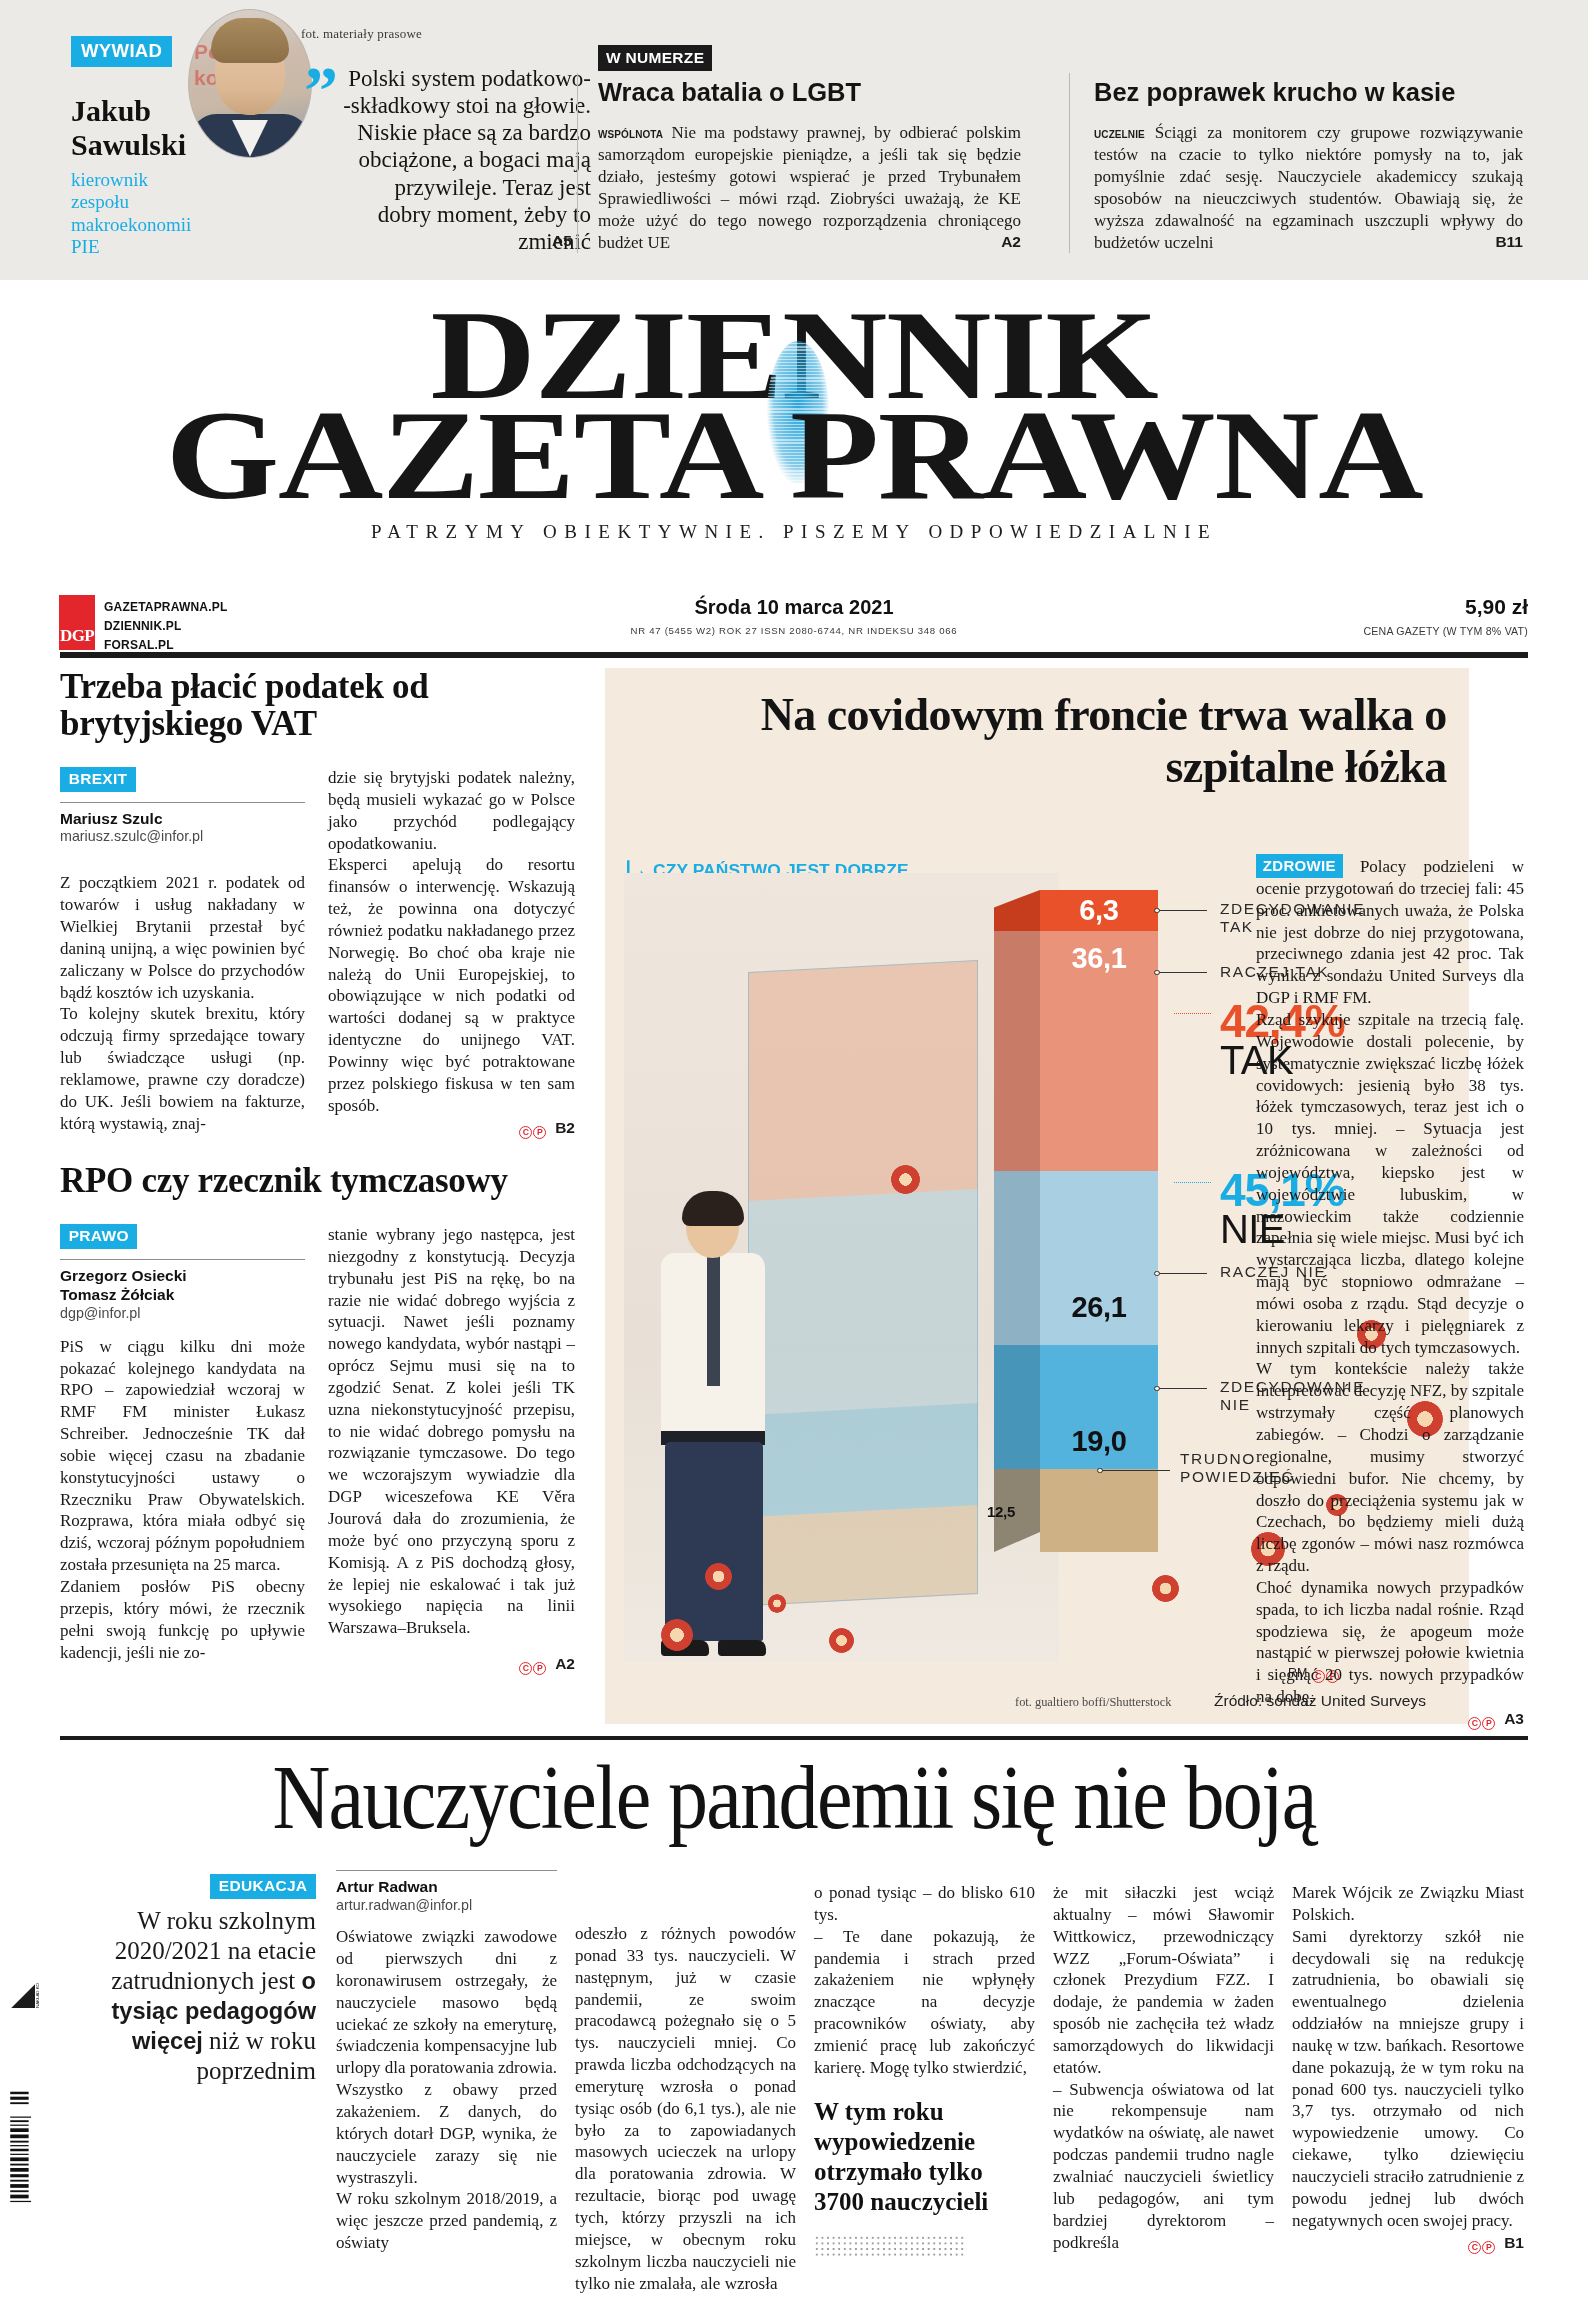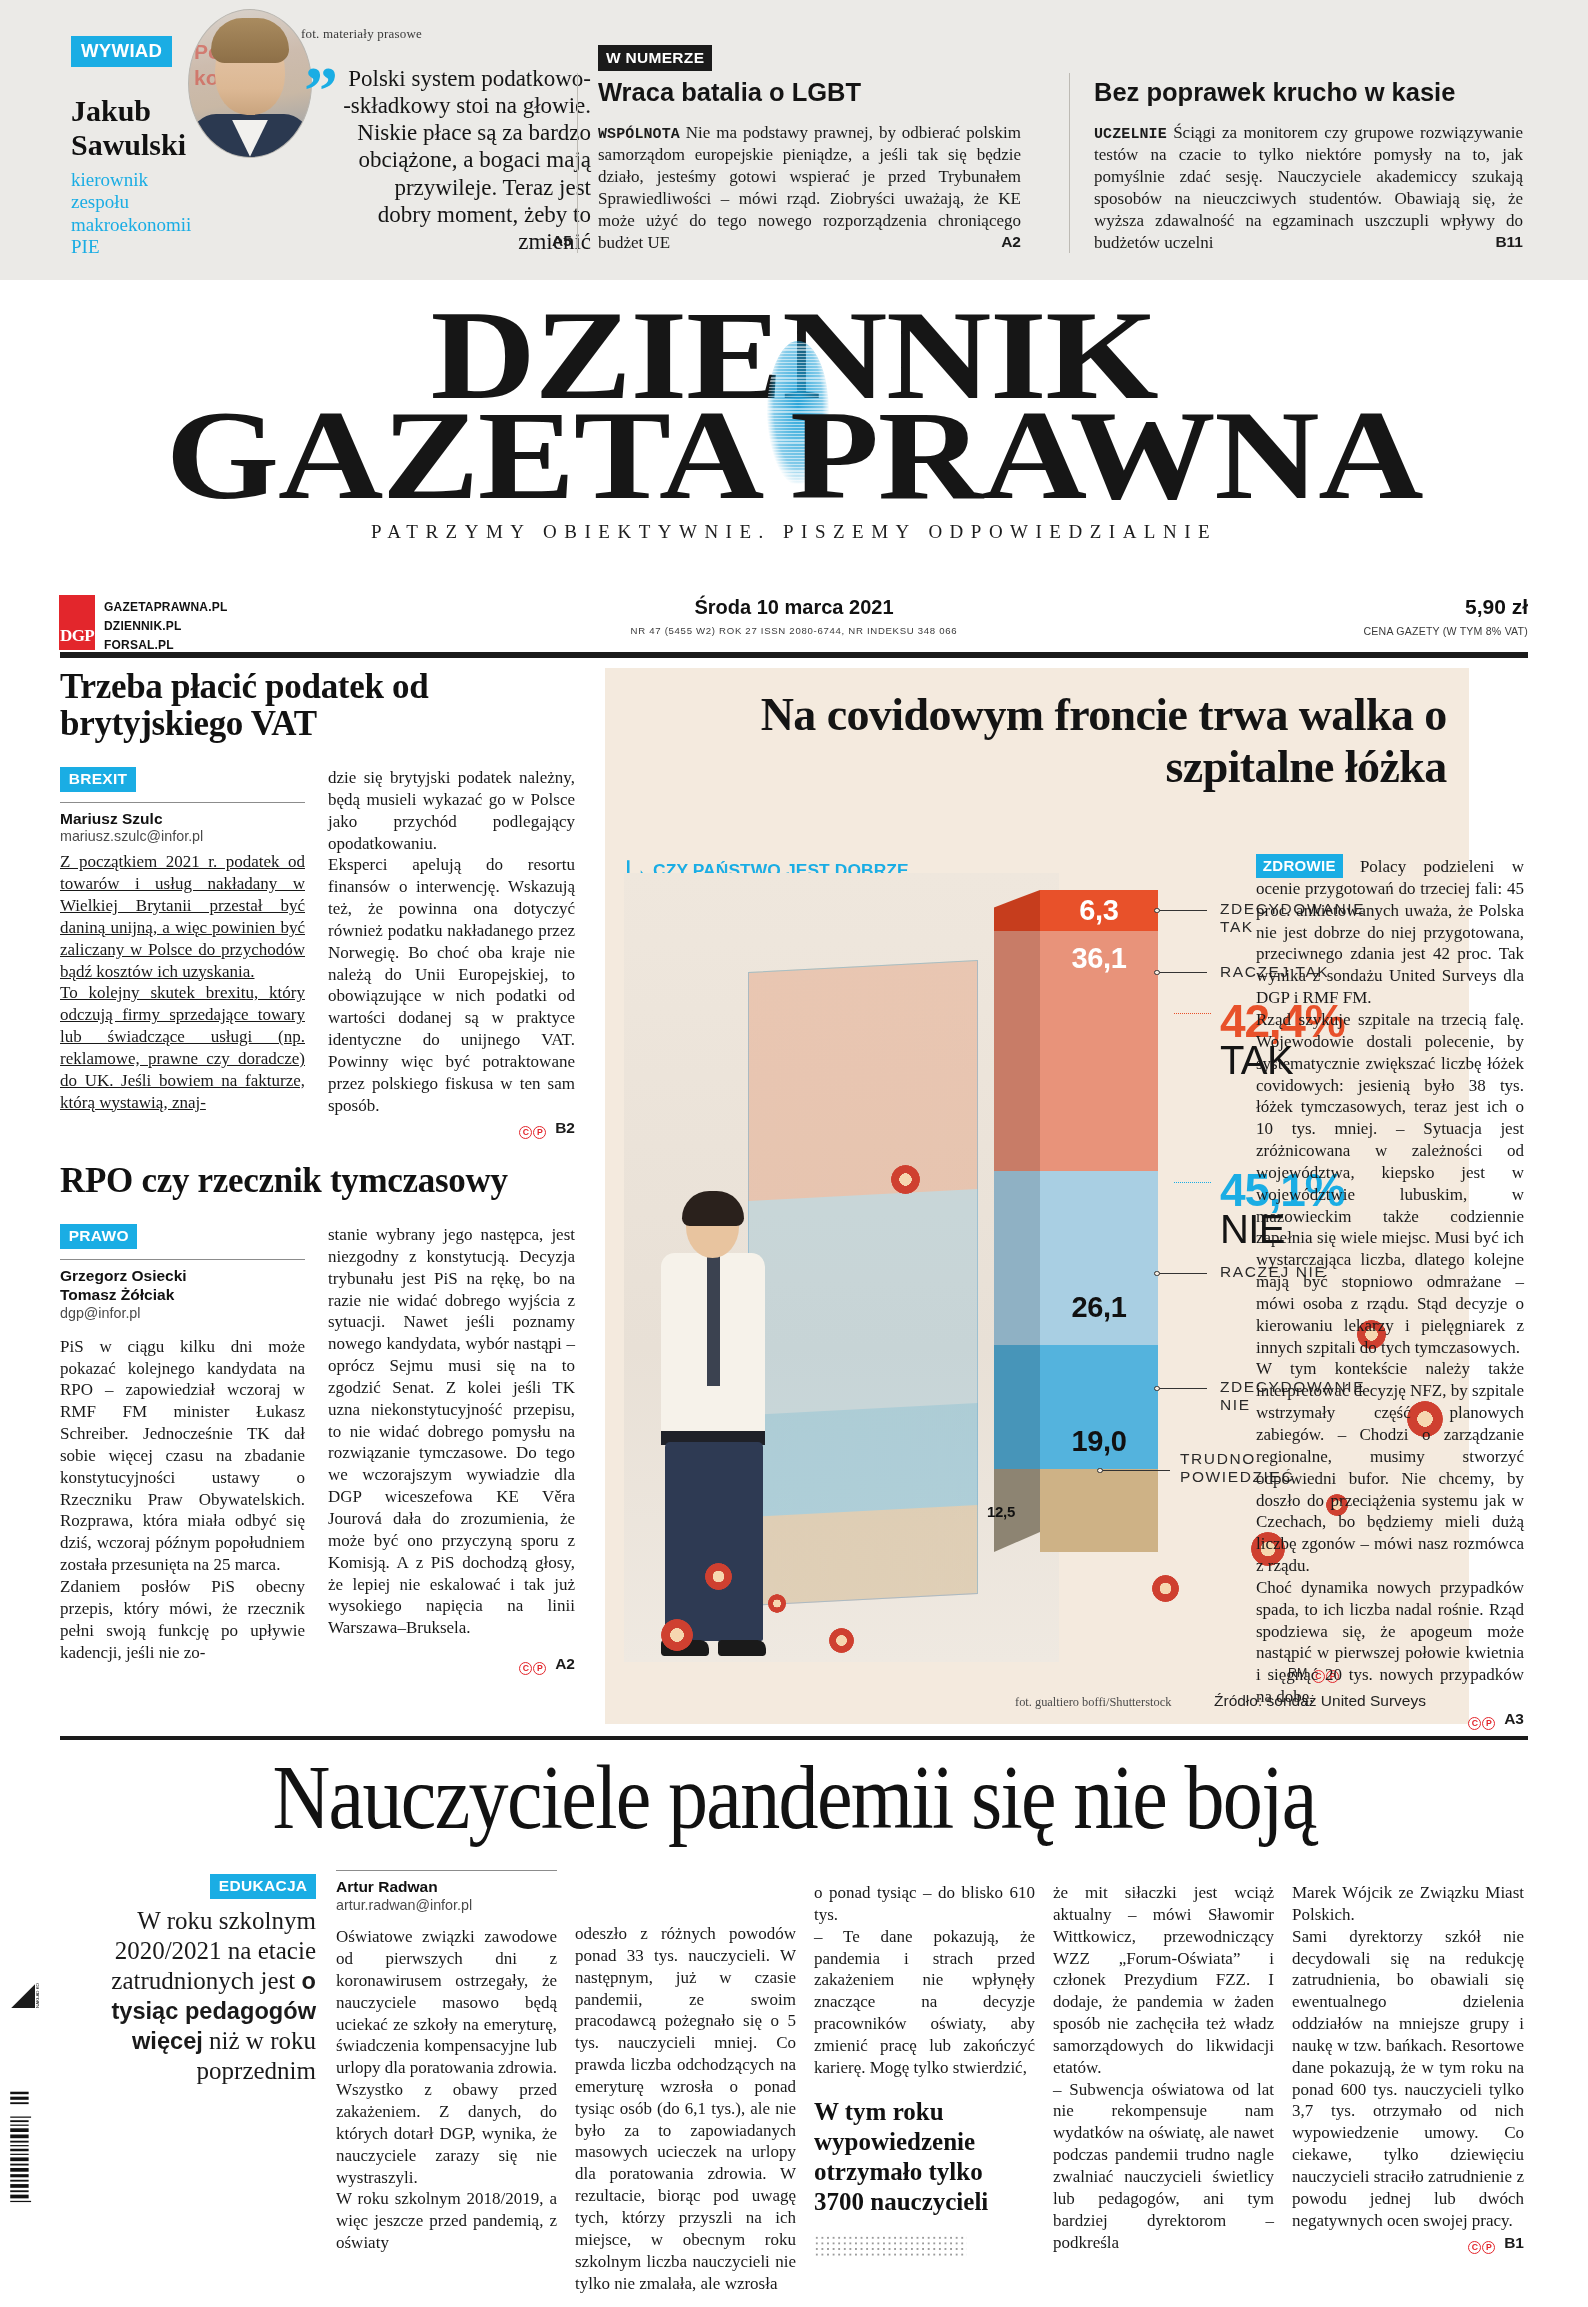--- a/index.html
+++ b/index.html
@@ -84,21 +84,21 @@
   .vline { position:absolute; width:0.6px; background:#bdbab4; }
 
   
   .wn-kicker { position:absolute; left:598px; top:45px; font-size:15.5px; padding:3.7px 8px 4.3px; }
   .wn-col { position:absolute; top:78px; width:423px; }
   .wn-title {
     font-family:"Liberation Sans","DejaVu Sans",sans-serif; font-weight:700;
     font-size:25.5px; line-height:1.1; color:#141414; margin-bottom:16px;
   }
   .wn-body { font-size:17px; line-height:1.295; text-align:justify; color:#1b1b1b; }
-  .wn-body b { font-family:Liberation Mono, monospace; font-size:15px; letter-spacing:0.1px; }
+  .wn-body b { font-family:Liberation Sans, sans-serif; font-size:10px; letter-spacing:0.1px; }
   .wn-ref { float:right; font-family:"Liberation Sans",sans-serif; font-weight:700; font-size:15.5px; }
 
   
   .masthead { position:absolute; left:0; top:280px; width:1588px; height:311px; background:#fff; }
   .mh-line {
     text-align:center; font-family:"Liberation Serif","DejaVu Serif",serif; font-weight:700;
     color:#161616; letter-spacing:-1.2px;
   }
   .mh1 { position:absolute; left:0; right:0; top:11.2px; font-size:128px; line-height:1; transform:scaleX(1.14); }
   .mh2 { position:absolute; left:0; right:0; top:111px; font-size:128px; line-height:1; transform:scaleX(1.14); }
@@ -330,21 +330,21 @@
 
   <div style="position:absolute; left:60px; top:0; width:516px;">
     <div class="art-title">Trzeba płacić podatek od brytyjskiego VAT</div>
   </div>
 
   <div style="position:absolute; left:60px; top:99px; width:245px;">
     <div class="sec-kicker">BREXIT</div>
     <div class="hr-thin" style="margin:10px 0 6.2px 0;"></div>
     <div class="byline">Mariusz Szulc</div>
     <div class="email">mariusz.szulc@infor.pl</div>
-    <div class="bodytext" style="margin-top:7px; white-space:pre-line;text-decoration:underline;">Z początkiem 2021 r. podatek od towarów i usług nakładany w Wielkiej Brytanii przestał być daniną unijną, a więc powinien być zaliczany w Polsce do przychodów bądź kosztów ich uzyskania.
+    <div class="bodytext" style="margin-top:28px; white-space:pre-line;">Z początkiem 2021 r. podatek od towarów i usług nakładany w Wielkiej Brytanii przestał być daniną unijną, a więc powinien być zaliczany w Polsce do przychodów bądź kosztów ich uzyskania.
 To kolejny skutek brexitu, który odczują firmy sprzedające towary lub świadczące usługi (np. reklamowe, prawne czy doradcze) do UK. Jeśli bowiem na fakturze, którą wystawią, znaj-</div>
   </div>
 
   <div style="position:absolute; left:328px; top:99px; width:247px;">
     <div class="bodytext" style="white-space:pre-line;">dzie się brytyjski podatek należny, będą musieli wykazać go w Polsce jako przychód podlegający opodatkowaniu.
 Eksperci apelują do resortu finansów o interwencję. Wskazują też, że powinna ona dotyczyć również podatku nakładanego przez Norwegię. Bo choć oba kraje nie należą do Unii Europejskiej, to obowiązujące w nich podatki od wartości dodanej są w praktyce identyczne do unijnego VAT. Powinny więc być potraktowane przez polskiego fiskusa w ten sam sposób.</div>
     <div style="text-align:right; margin-top:2.5px;">
       <span class="cp"><i>C</i><i>P</i></span>
       <span class="pageref" style="margin-left:6.2px;">B2</span>
     </div>

